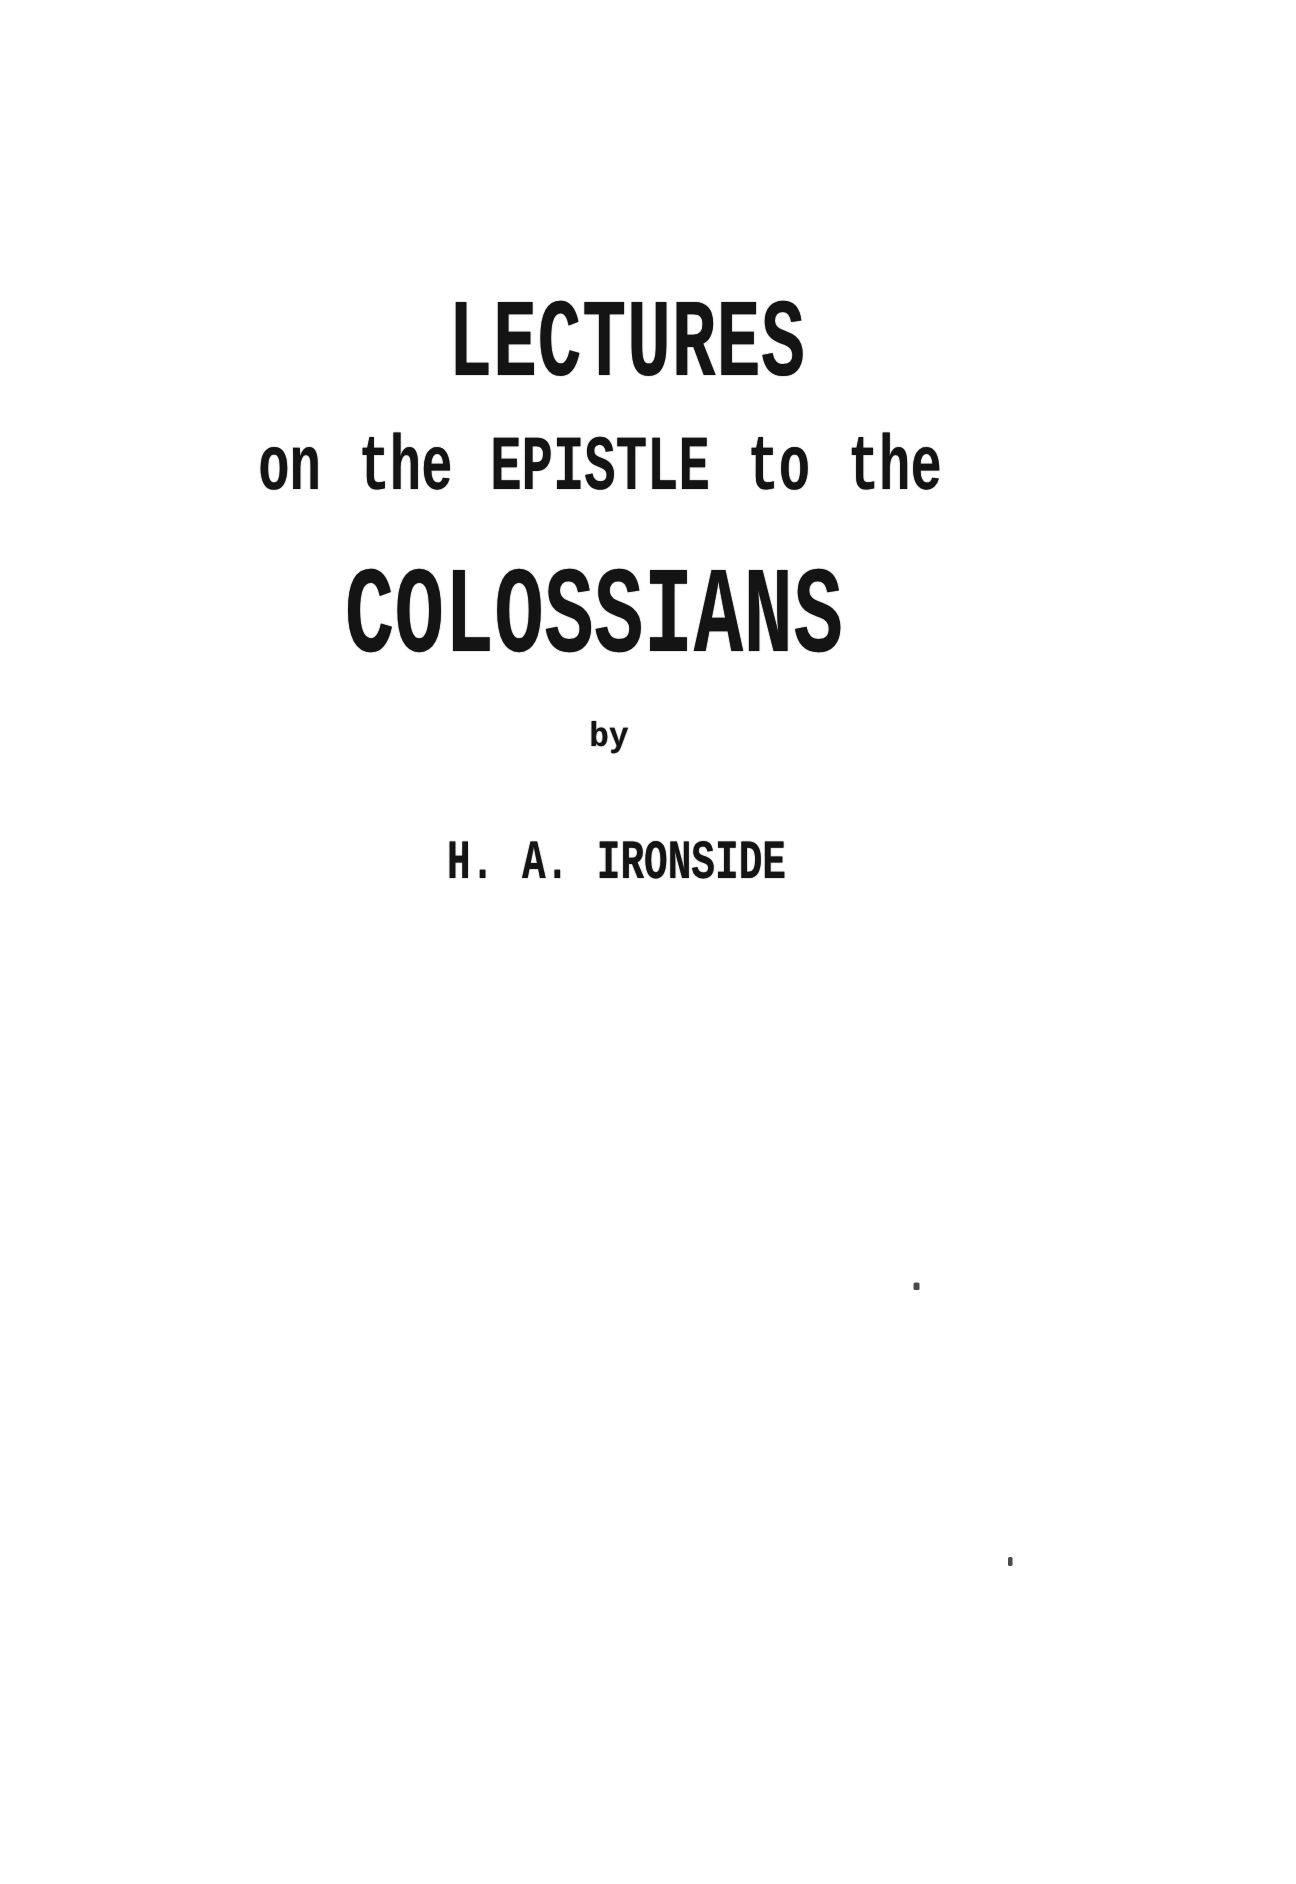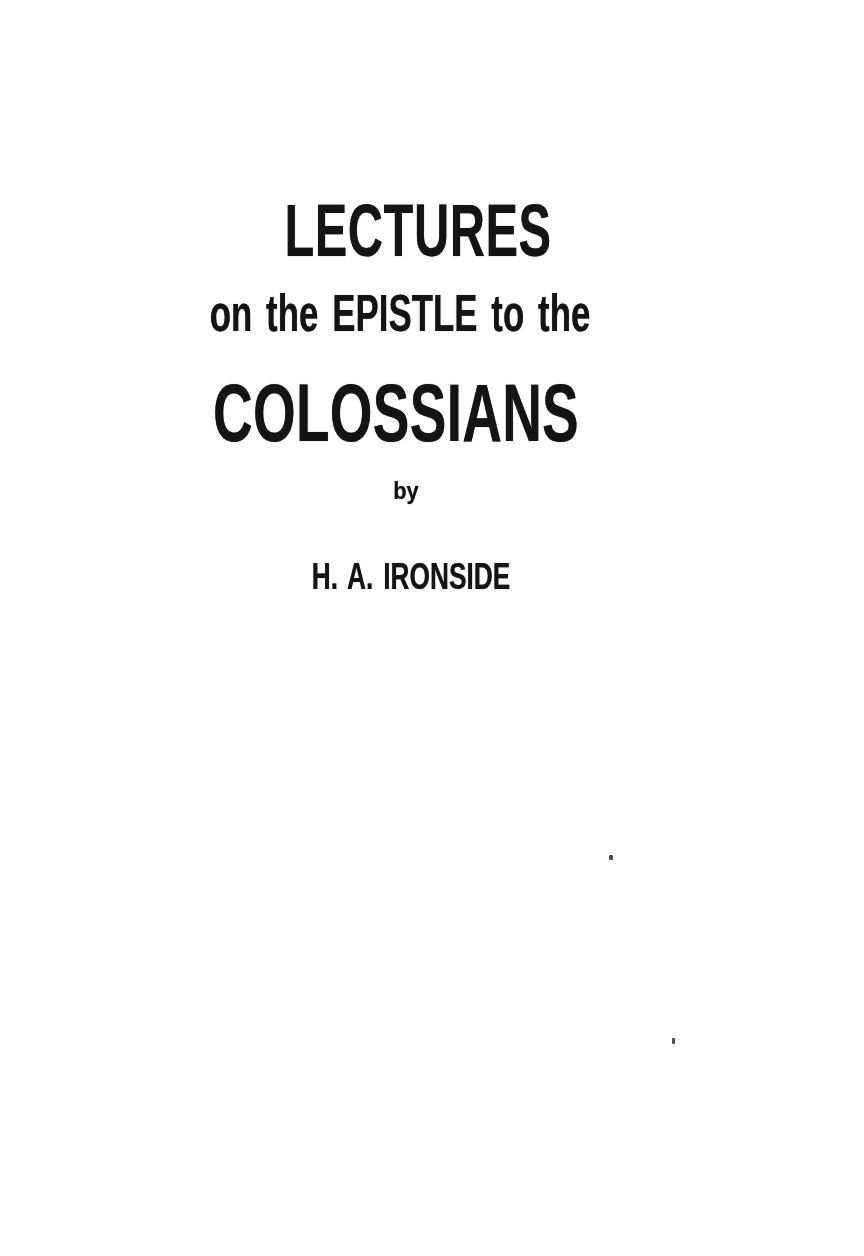--- a/index.html
+++ b/index.html
@@ -8,21 +8,21 @@
     width: 864px;
     height: 1256px;
     background: #ffffff;
     overflow: hidden;
   }
   .page {
     position: relative;
     width: 864px;
     height: 1256px;
     background: #ffffff;
-    font-family: Liberation Sans, sans-serif;
+    font-family: Liberation Mono, monospace;
     color: #141414;
   }
   .line {
     position: absolute;
     white-space: nowrap;
     font-weight: bold;
     line-height: 1;
     transform-origin: center;
     color: #141414;
     

